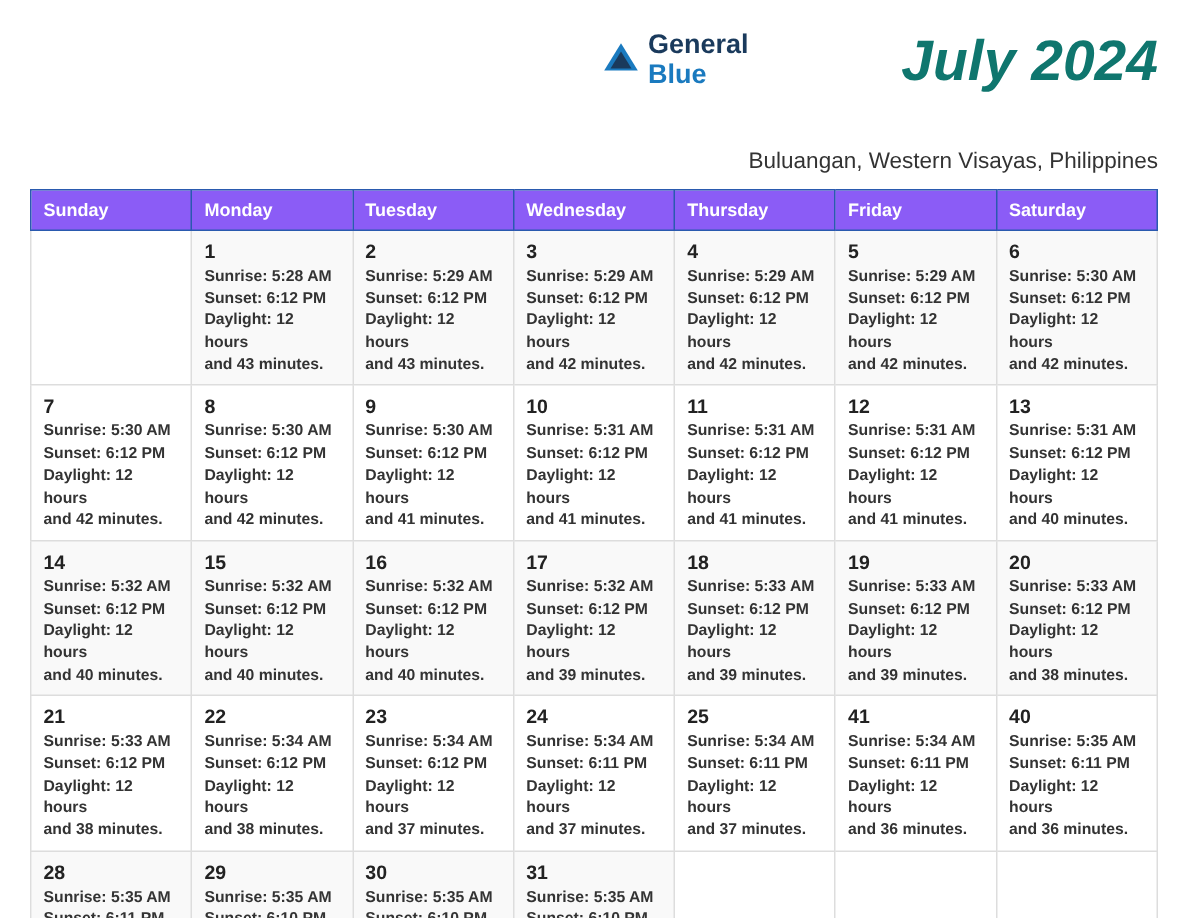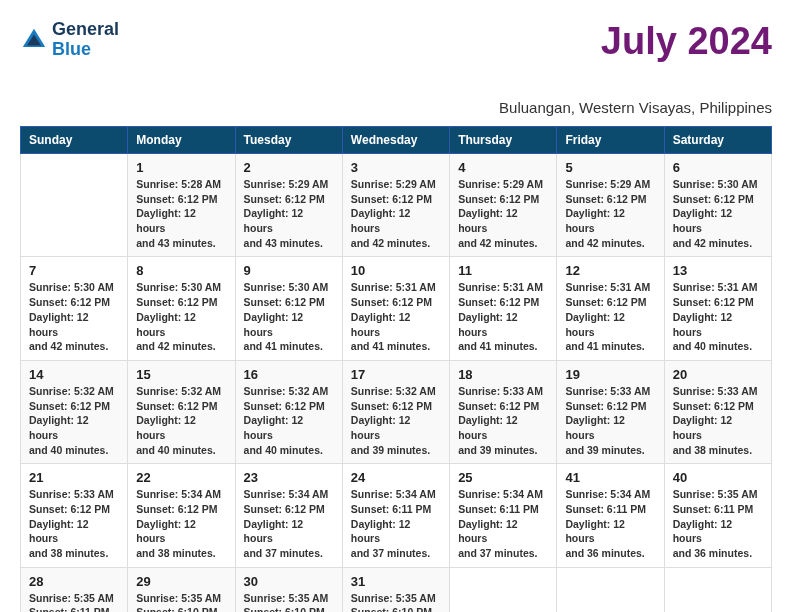--- a/index.html
+++ b/index.html
@@ -5,21 +5,21 @@
     * { box-sizing: border-box; margin: 0; padding: 0; }
     body {
       font-family: Arial, sans-serif;
       background: #fff;
       width: 792px;
       min-height: 612px;
       padding: 20px;
     }
     .header-area {
       display: flex;
-      justify-content: space-between;
+      justify-content: flex-end;
       align-items: flex-start;
       margin-bottom: 10px;
     }
     .logo {
       display: flex;
       align-items: center;
       gap: 4px;
     }
     .logo-text {
       font-size: 18px;
@@ -33,35 +33,36 @@
     .logo-icon {
       width: 28px;
       height: 28px;
     }
     .title-area {
       text-align: right;
     }
     .month-title {
       font-size: 38px;
       font-weight: bold;
-      color: #701a75;
+      color: #0f766e;
+      font-style: italic;
     }
     .location-title {
       font-size: 15px;
       color: #333;
       font-weight: normal;
       margin-top: 36px;
     }
     table {
       width: 100%;
       border-collapse: collapse;
       font-size: 11px;
     }
     thead th {
-      background-color: #0c4a6e;
+      background-color: #8b5cf6;
       color: #fff;
       text-align: left;
       padding: 6px 8px;
       font-size: 12px;
       font-weight: bold;
       border: 1px solid #2a5aaf;
     }
     tbody tr {
       border-bottom: 1px solid #ccc;
     }

